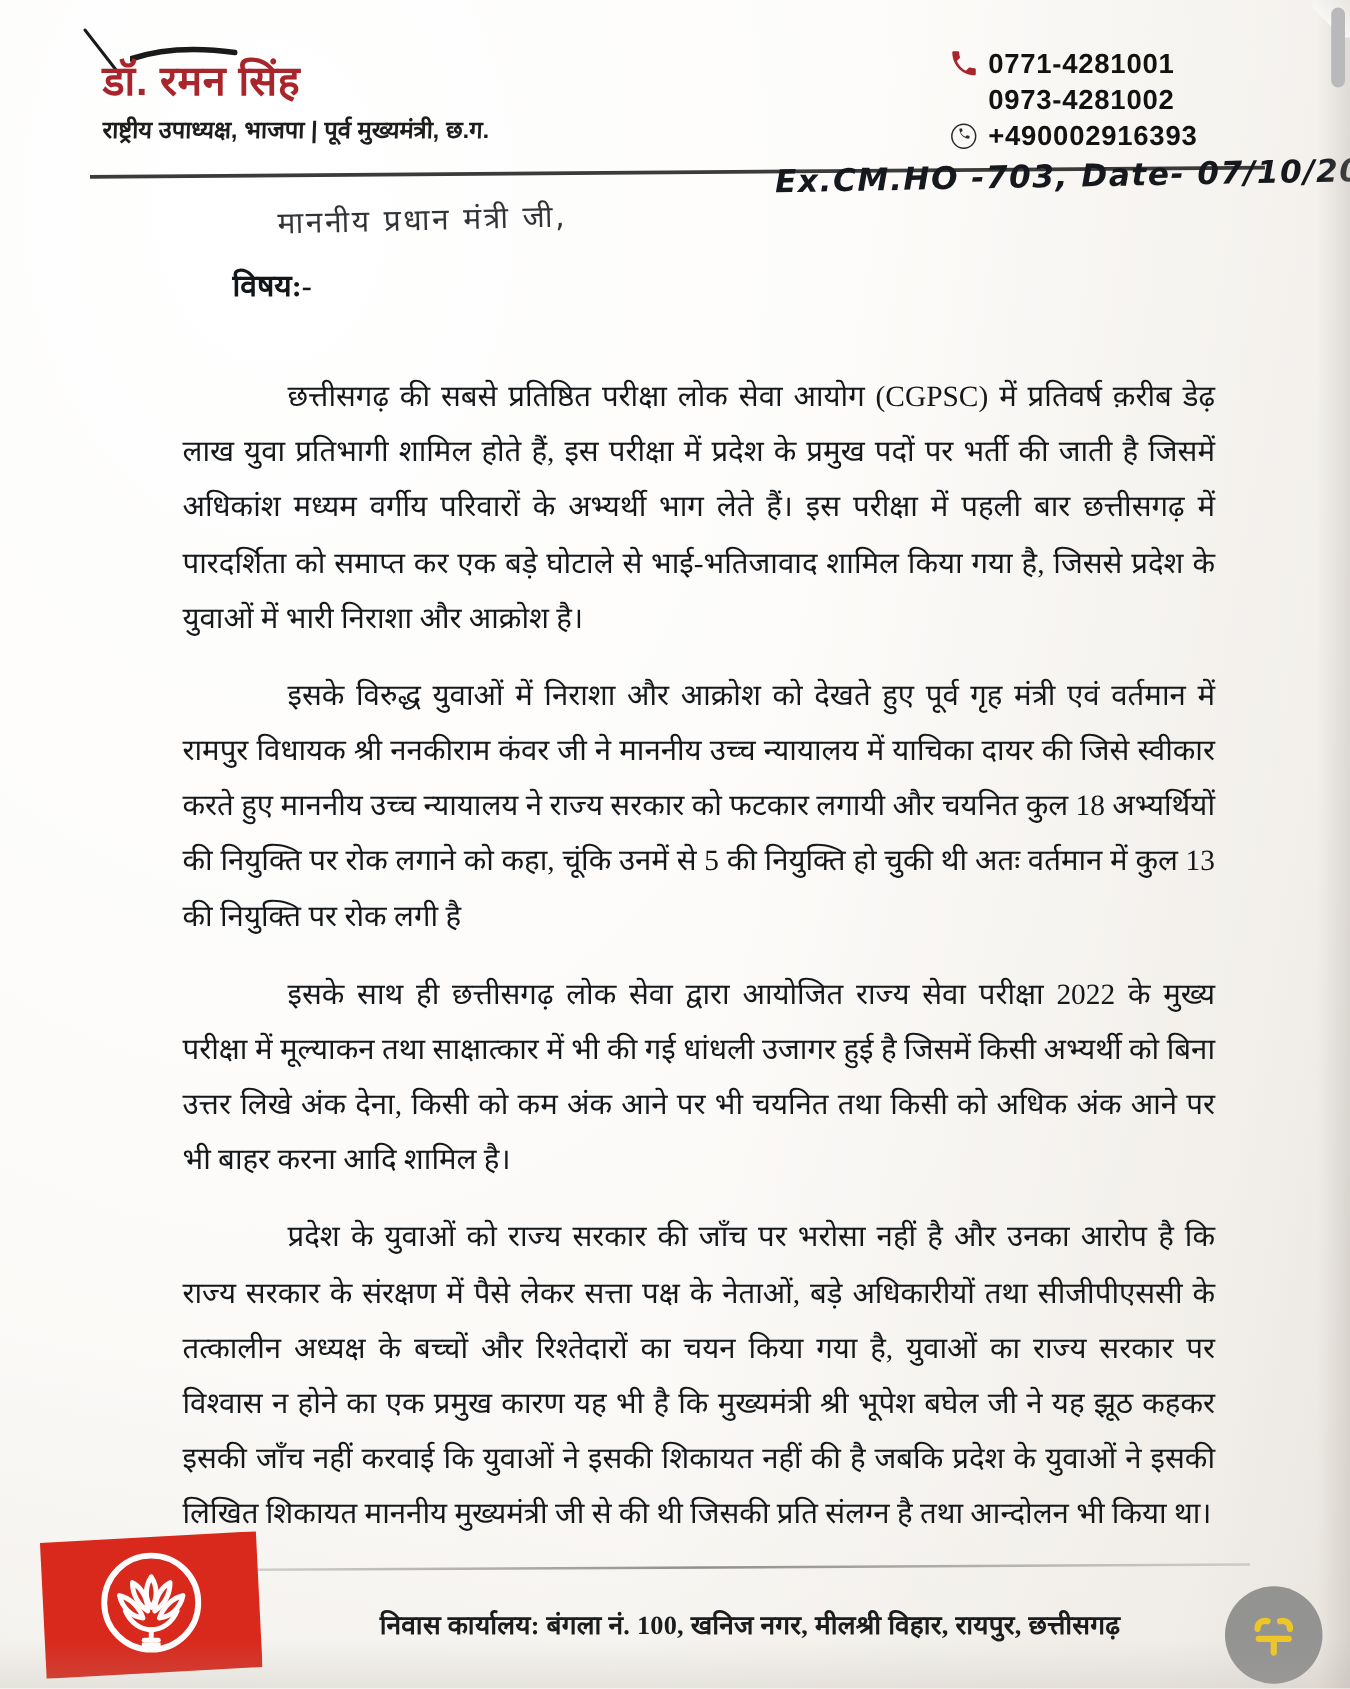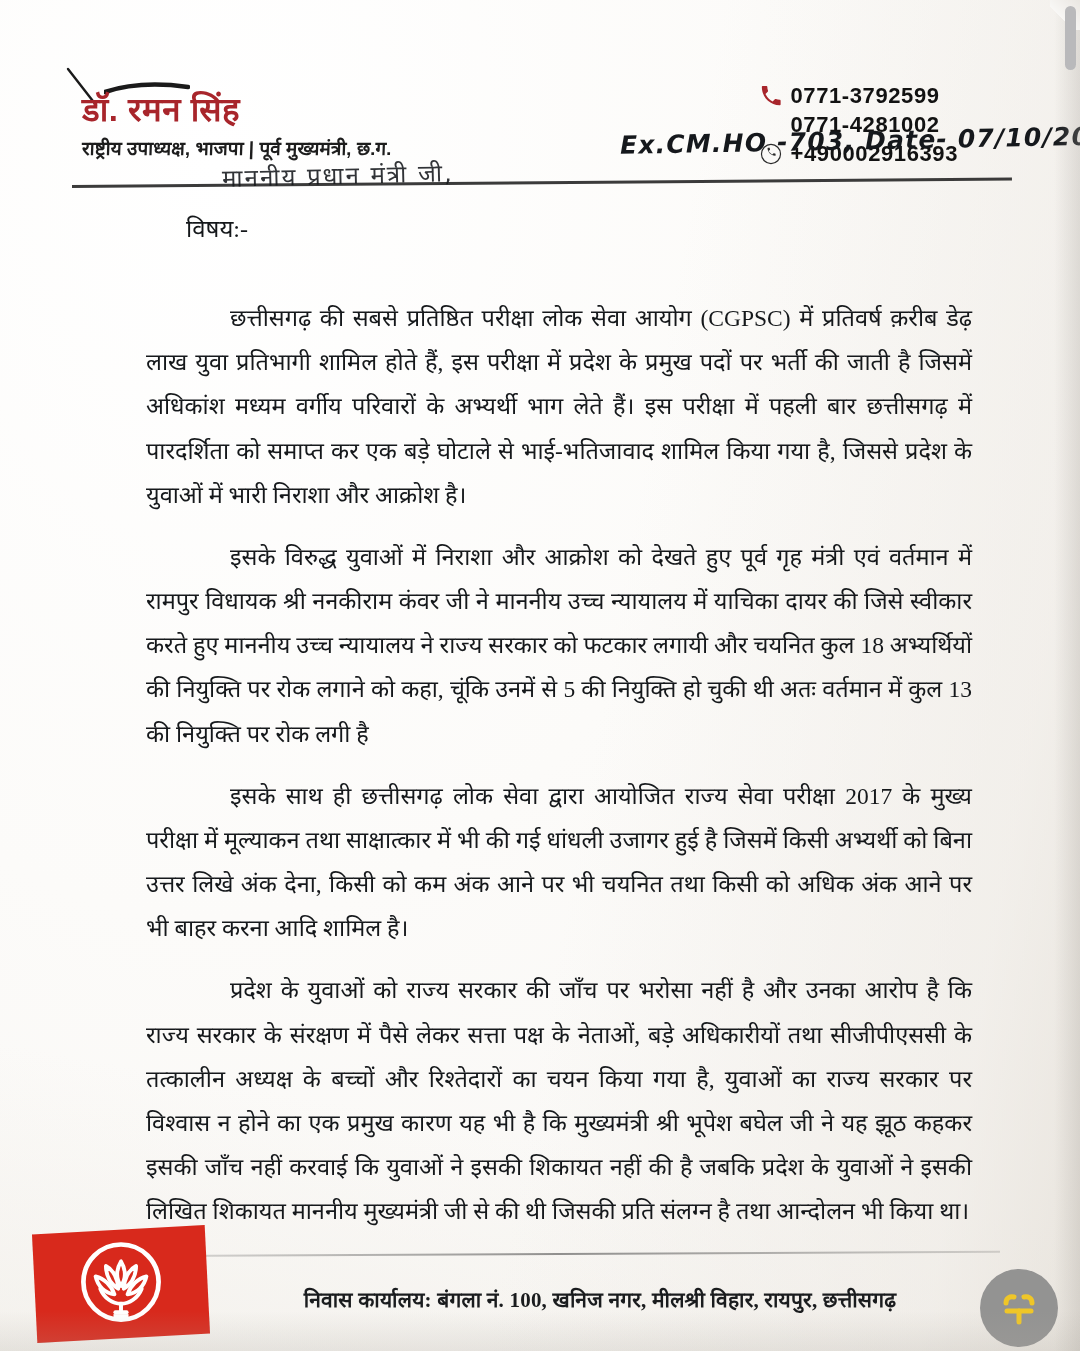--- a/index.html
+++ b/index.html
@@ -56,21 +56,20 @@
     background: #b9b9bb;
     border-radius: 6px;
   }
 
   
   .letterhead {
     position: absolute;
     left: 0; top: 0;
     width: 1016px;
     height: 150px;
-    margin-top: 45px;
   }
   .ink-stroke {
     position: absolute;
     left: 66px; top: 22px;
     width: 36px; height: 42px;
   }
   .name-block {
     position: absolute;
     left: 82px; top: 48px;
   }
@@ -154,21 +153,21 @@
   .subject-row {
     position: absolute;
     left: 186px; top: 210px;
     width: 790px;
     display: flex;
     align-items: flex-start;
     gap: 44px;
   }
   .subject-label {
     font-family: "Liberation Serif", serif;
-    font-weight: normal;
+    font-weight: bold;
     font-size: 24px;
     color: #14171a;
     white-space: nowrap;
     padding-top: 1px;
   }
   .subject-text {
     font-family: "Liberation Serif", serif;
     font-weight: bold;
     font-size: 24px;
     line-height: 1.62;
@@ -274,25 +273,25 @@
       <div class="doc-title">राष्ट्रीय उपाध्यक्ष, भाजपा  |  पूर्व मुख्यमंत्री, छ.ग.</div>
     </div>
 
     <div class="contact-block">
       <div class="contact-row">
         <span class="phone-icon">
           <svg width="22" height="22" viewBox="0 0 24 24">
             <path fill="#a8252b" d="M6.6 10.8c1.6 3.1 4.1 5.6 7.2 7.2l2.4-2.4c.3-.3.8-.4 1.2-.3 1.3.4 2.6.7 4 .7.6 0 1.1.5 1.1 1.1v3.8c0 .6-.5 1.1-1.1 1.1C10.9 22 2 13.1 2 2.1 2 1.5 2.5 1 3.1 1h3.8C7.5 1 8 1.5 8 2.1c0 1.4.2 2.7.7 4 .1.4 0 .9-.3 1.2l-2.4 2.4z"></path>
           </svg>
         </span>
-        <span>0771-3792599</span>
+        <span>0771-4281001</span>
       </div>
       <div class="contact-row">
         <span class="spacer-icon"></span>
-        <span>0771-4281002</span>
+        <span>0973-4281002</span>
       </div>
       <div class="contact-row">
         <span class="wa-icon">
           <svg width="22" height="22" viewBox="0 0 24 24">
             <circle cx="12" cy="12" r="10.4" fill="none" stroke="#2a2a2a" stroke-width="1.3"></circle>
             <path fill="#2a2a2a" d="M9.2 8.3c.7 1.8 2.5 3.5 4.3 4.2l1.1-1.1c.2-.2.5-.2.7-.1.5.2 1.1.3 1.7.3v1.9c0 .3-.3.5-.6.5-4.4-.2-8-3.8-8.2-8.2 0-.3.2-.6.5-.6h1.9c0 .6.1 1.2.3 1.7.1.2 0 .5-.1.7l-1.5.8z"></path>
           </svg>
         </span>
         <span>+490002916393</span>
       </div>
@@ -304,21 +303,21 @@
   <div class="handwriting ref-date">Ex.CM.HO -703,  Date- 07/10/2023</div>
   <div class="handwriting salutation-hw">माननीय प्रधान मंत्री जी,</div>
 
   <div class="subject-row">
     <div class="subject-label">विषय:-</div>
   </div>
 
   <div class="body">
     <p class="para">छत्तीसगढ़ की सबसे प्रतिष्ठित परीक्षा लोक सेवा आयोग (CGPSC) में प्रतिवर्ष क़रीब डेढ़ लाख युवा प्रतिभागी शामिल होते हैं, इस परीक्षा में प्रदेश के प्रमुख पदों पर भर्ती की जाती है जिसमें अधिकांश मध्यम वर्गीय परिवारों के अभ्यर्थी भाग लेते हैं। इस परीक्षा में पहली बार छत्तीसगढ़ में पारदर्शिता को समाप्त कर एक बड़े घोटाले से भाई-भतिजावाद शामिल किया गया है, जिससे प्रदेश के युवाओं में भारी निराशा और आक्रोश है।</p>
     <p class="para">इसके विरुद्ध युवाओं में निराशा और आक्रोश को देखते हुए पूर्व गृह मंत्री एवं वर्तमान में रामपुर विधायक श्री ननकीराम कंवर जी ने माननीय उच्च न्यायालय में याचिका दायर की जिसे स्वीकार करते हुए माननीय उच्च न्यायालय ने राज्य सरकार को फटकार लगायी और चयनित कुल 18 अभ्यर्थियों की नियुक्ति पर रोक लगाने को कहा, चूंकि उनमें से 5 की नियुक्ति हो चुकी थी अतः वर्तमान में कुल 13 की नियुक्ति पर रोक लगी है</p>
-    <p class="para">इसके साथ ही छत्तीसगढ़ लोक सेवा द्वारा आयोजित राज्य सेवा परीक्षा 2017 के मुख्य परीक्षा में मूल्याकन तथा साक्षात्कार में भी की गई धांधली उजागर हुई है जिसमें किसी अभ्यर्थी को बिना उत्तर लिखे अंक देना, किसी को कम अंक आने पर भी चयनित तथा किसी को अधिक अंक आने पर भी बाहर करना आदि शामिल है।</p>
+    <p class="para">इसके साथ ही छत्तीसगढ़ लोक सेवा द्वारा आयोजित राज्य सेवा परीक्षा 2022 के मुख्य परीक्षा में मूल्याकन तथा साक्षात्कार में भी की गई धांधली उजागर हुई है जिसमें किसी अभ्यर्थी को बिना उत्तर लिखे अंक देना, किसी को कम अंक आने पर भी चयनित तथा किसी को अधिक अंक आने पर भी बाहर करना आदि शामिल है।</p>
     <p class="para">प्रदेश के युवाओं को राज्य सरकार की जाँच पर भरोसा नहीं है और उनका आरोप है कि राज्य सरकार के संरक्षण में पैसे लेकर सत्ता पक्ष के नेताओं, बड़े अधिकारीयों तथा सीजीपीएससी के तत्कालीन अध्यक्ष के बच्चों और रिश्तेदारों का चयन किया गया है, युवाओं का राज्य सरकार पर विश्वास न होने का एक प्रमुख कारण यह भी है कि मुख्यमंत्री श्री भूपेश बघेल जी ने यह झूठ कहकर इसकी जाँच नहीं करवाई कि युवाओं ने इसकी शिकायत नहीं की है जबकि प्रदेश के युवाओं ने इसकी लिखित शिकायत माननीय मुख्यमंत्री जी से की थी जिसकी प्रति संलग्न है तथा आन्दोलन भी किया था।</p>
 
   </div>
 
   <div class="footer-rule"></div>
   <div class="footer-address">निवास कार्यालय: बंगला नं. 100, खनिज नगर, मीलश्री विहार, रायपुर, छत्तीसगढ़</div>
 
   <div class="bjp-flag">
     <div class="lotus-wrap">
       <svg viewBox="0 0 100 100" width="94" height="94">

